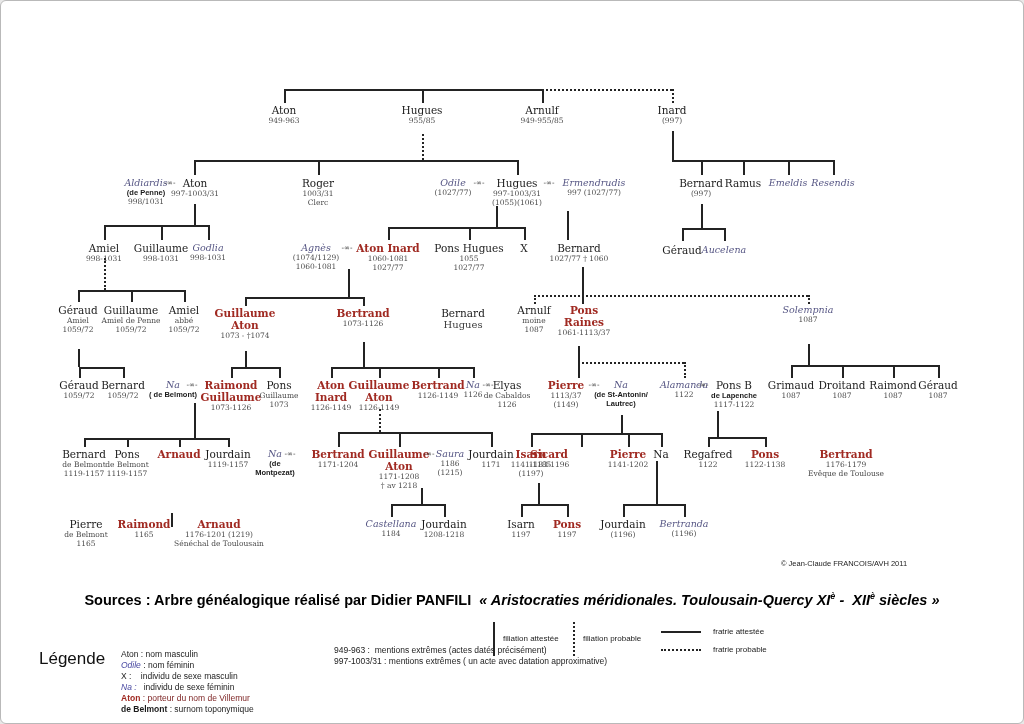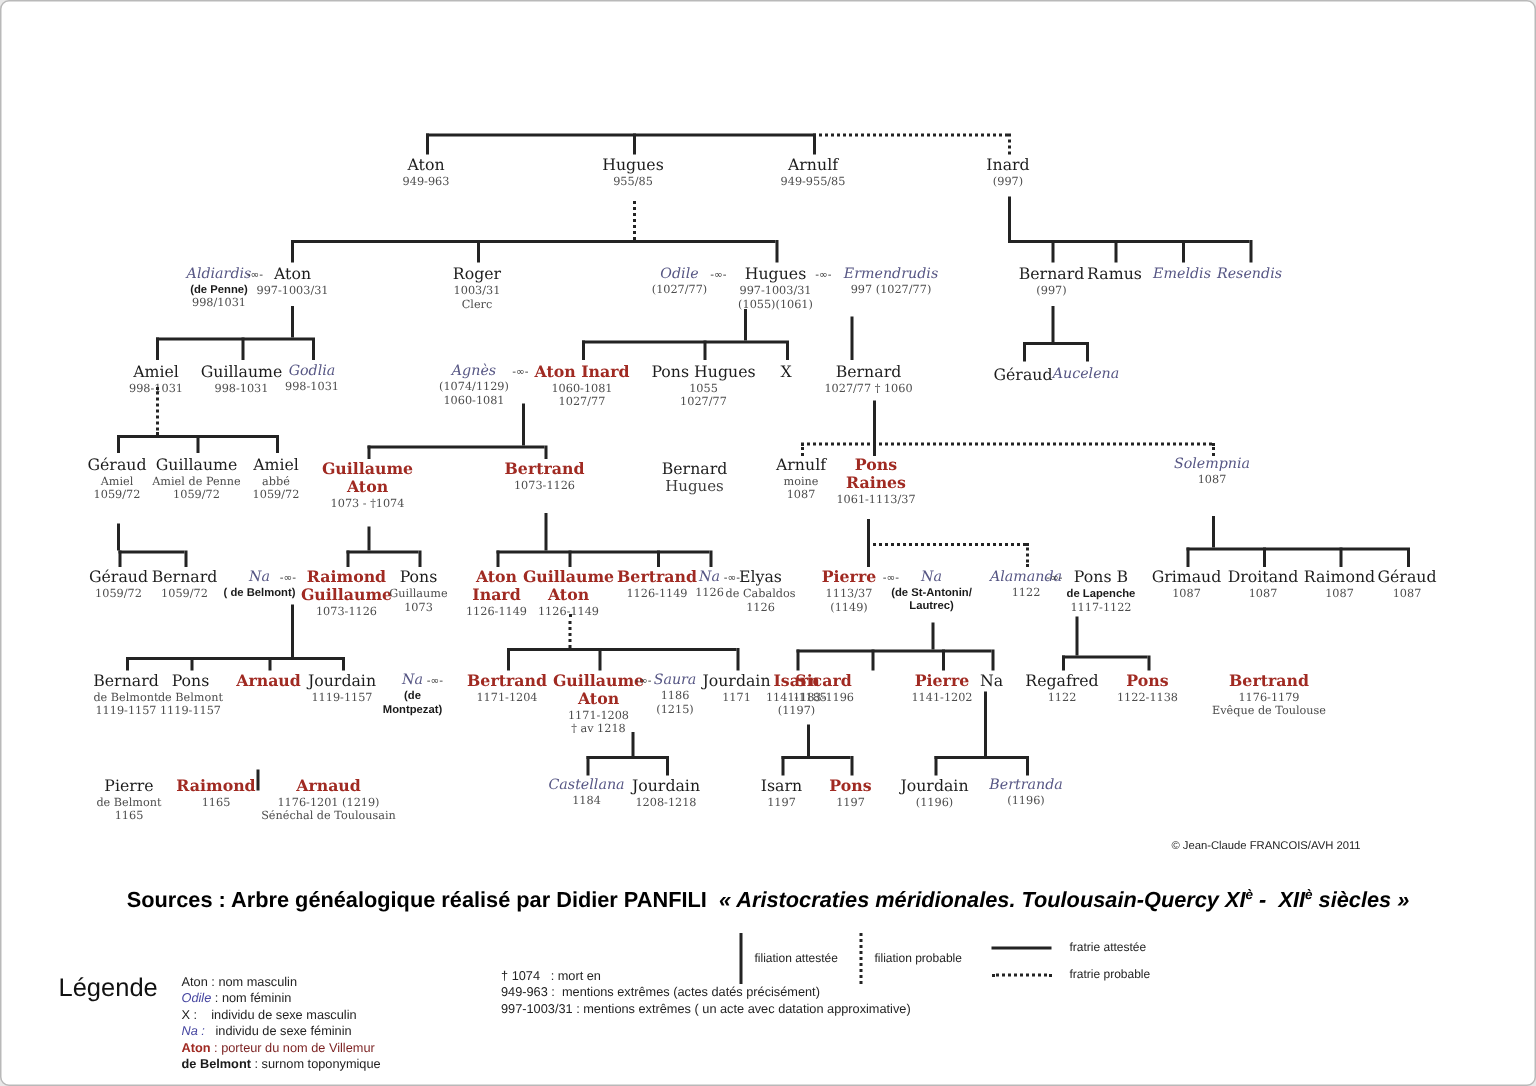--- a/index.html
+++ b/index.html
@@ -515,21 +515,20 @@
   <div id="legend-heading">Légende</div>
   <div id="legend-names">
       <div class="row"><span class="lt-plain">Aton</span><span> : nom masculin</span></div>
       <div class="row"><span class="lt-fem">Odile</span><span> : nom féminin</span></div>
       <div class="row"><span class="lt-plain">X :</span><span>    individu de sexe masculin</span></div>
       <div class="row"><span class="lt-fem">Na :</span><span>   individu de sexe féminin</span></div>
       <div class="row"><span class="lt-red">Aton</span><span class="desc-bold"> : porteur du nom de Villemur</span></div>
       <div class="row"><span class="lt-bold">de Belmont</span><span> : surnom toponymique</span></div>
     </div>
   <div id="legend-symbols">
-      <div class="row"><span>† 1074   </span><span>: mort en</span></div>
       <div class="row"><span>949-963 </span><span>:  mentions extrêmes (actes datés précisément)</span></div>
       <div class="row"><span>997-1003/31 </span><span>: mentions extrêmes ( un acte avec datation approximative)</span></div>
     </div>
 
   <div class="legend-sample ev" style="left:492px;top:621px;height:34px;"></div>
   <div class="legend-label" style="left:502px;top:633px;">filiation attestée</div>
   <div class="legend-sample ev dot" style="left:572px;top:621px;height:34px;"></div>
   <div class="legend-label" style="left:582px;top:633px;">filiation probable</div>
   <div class="legend-sample eh" style="left:660px;top:630px;width:40px;"></div>
   <div class="legend-label" style="left:712px;top:626px;">fratrie attestée</div>

